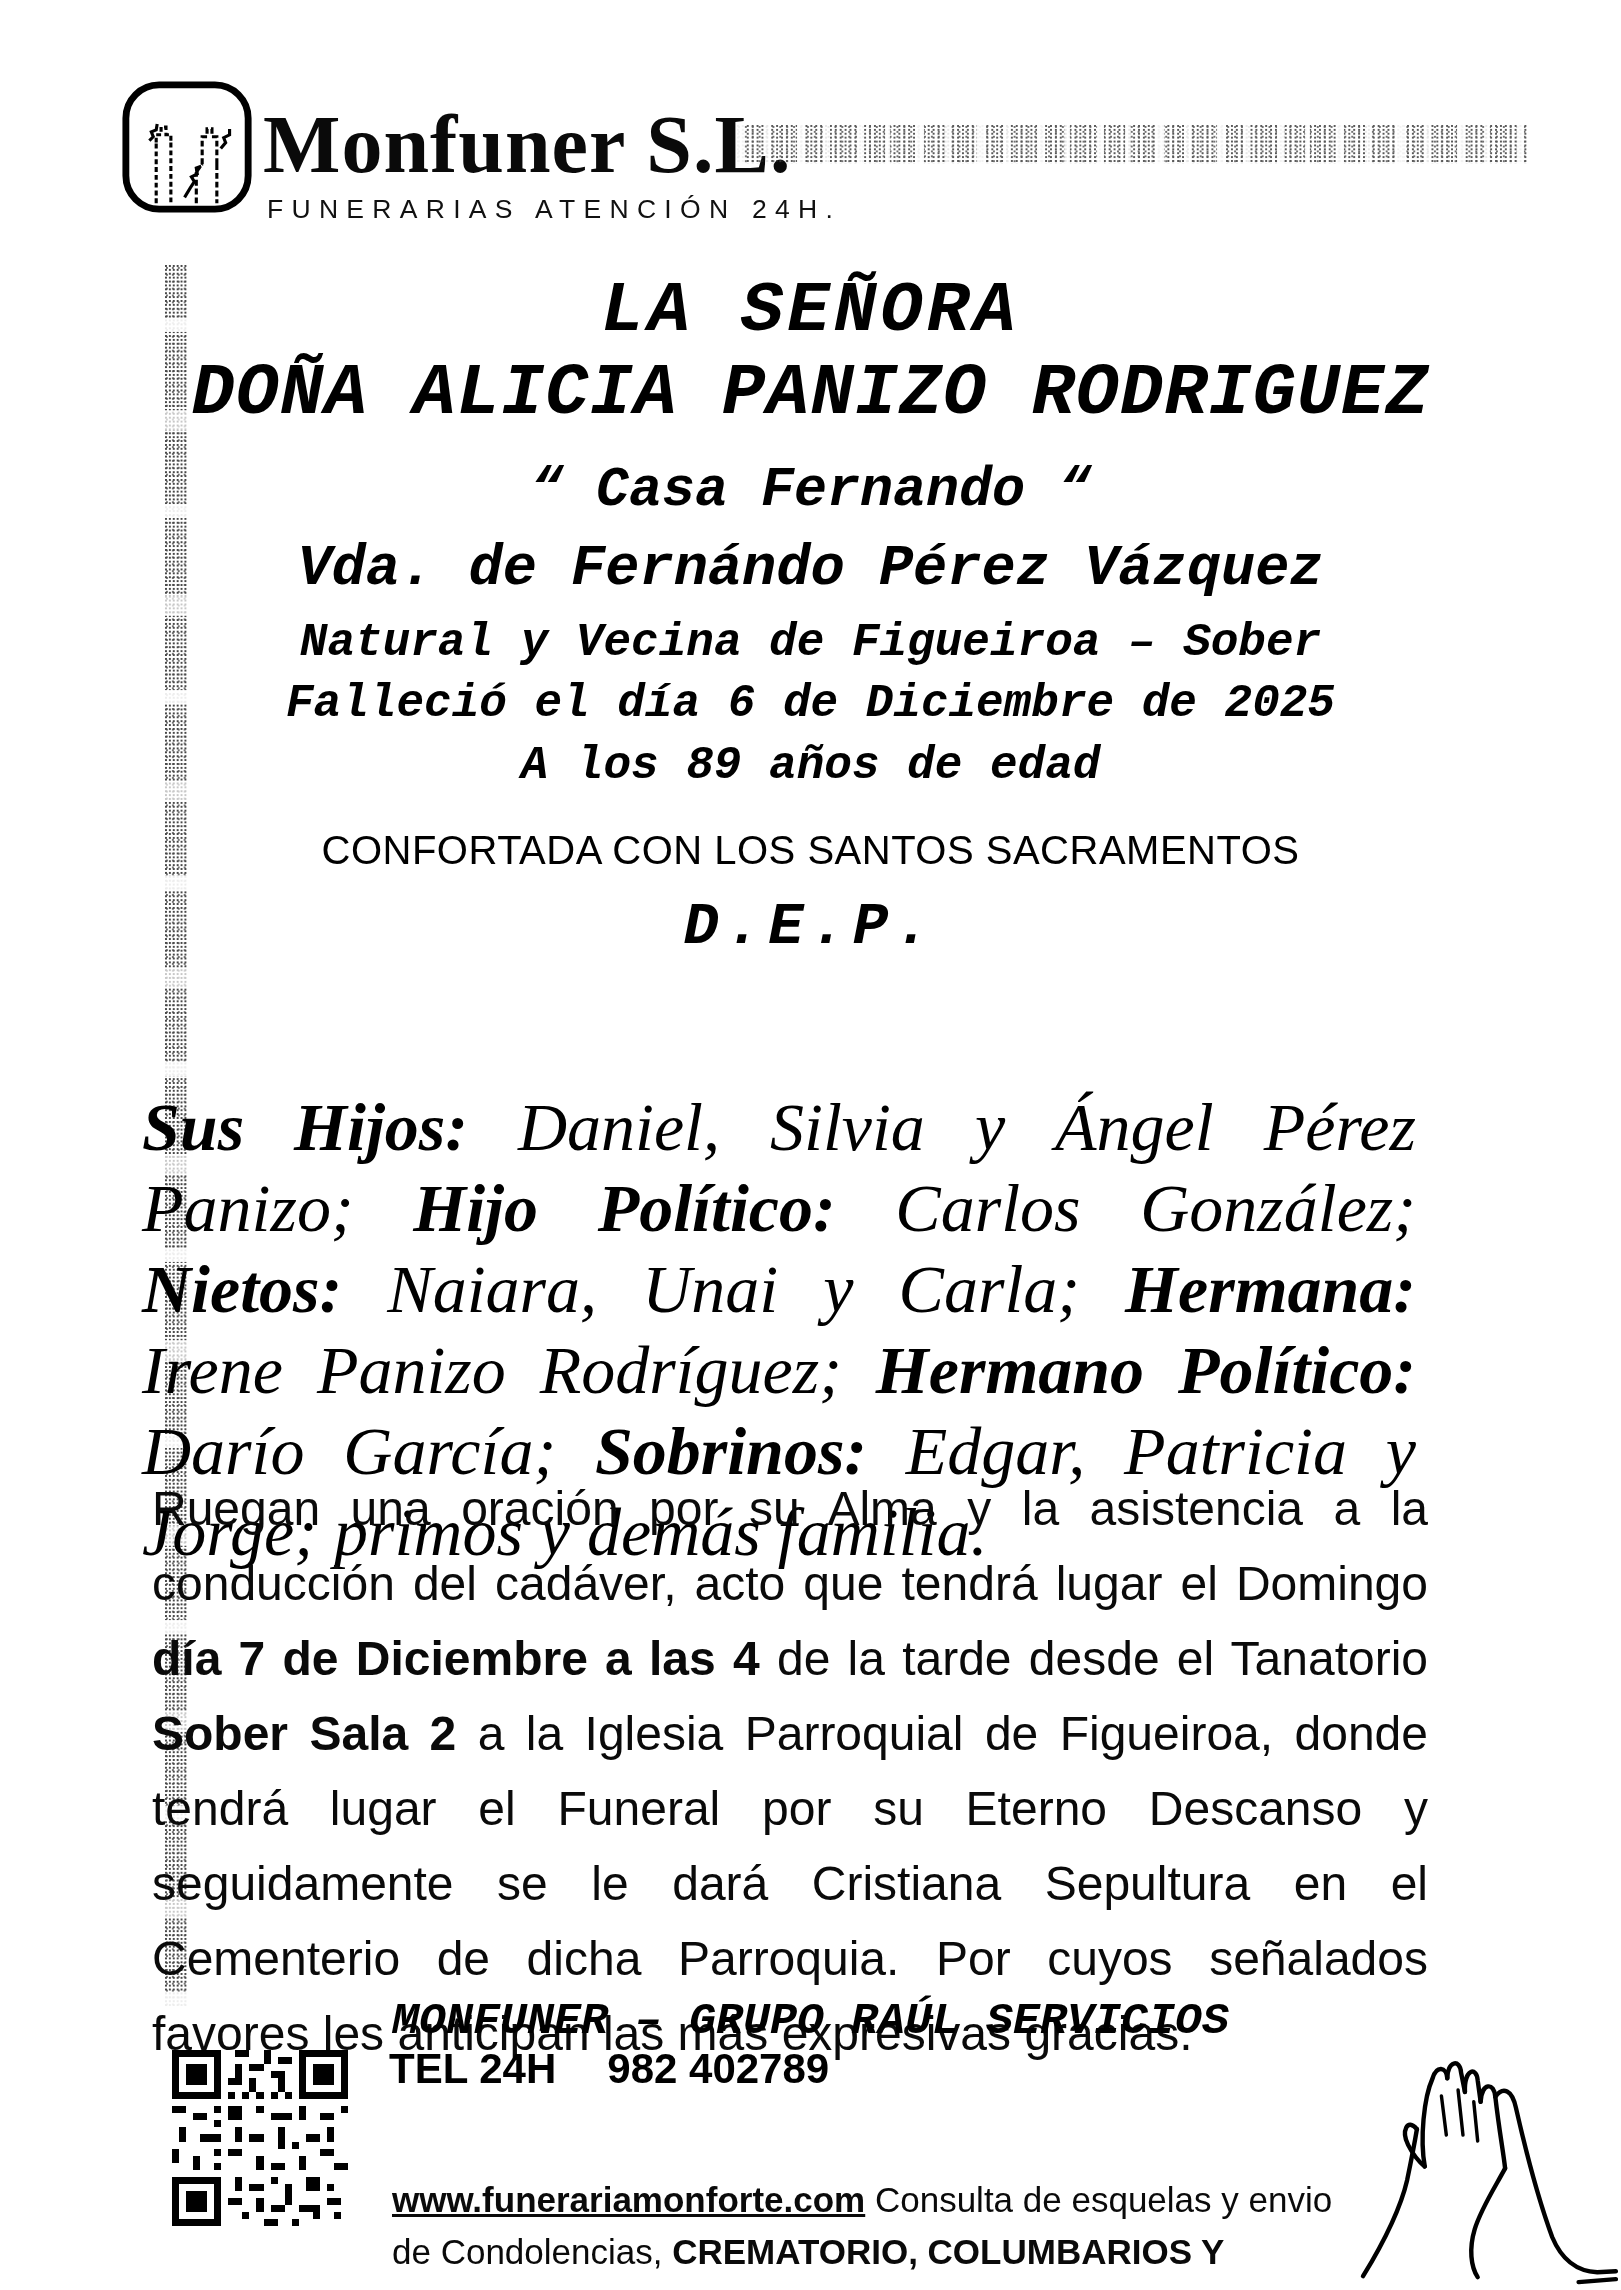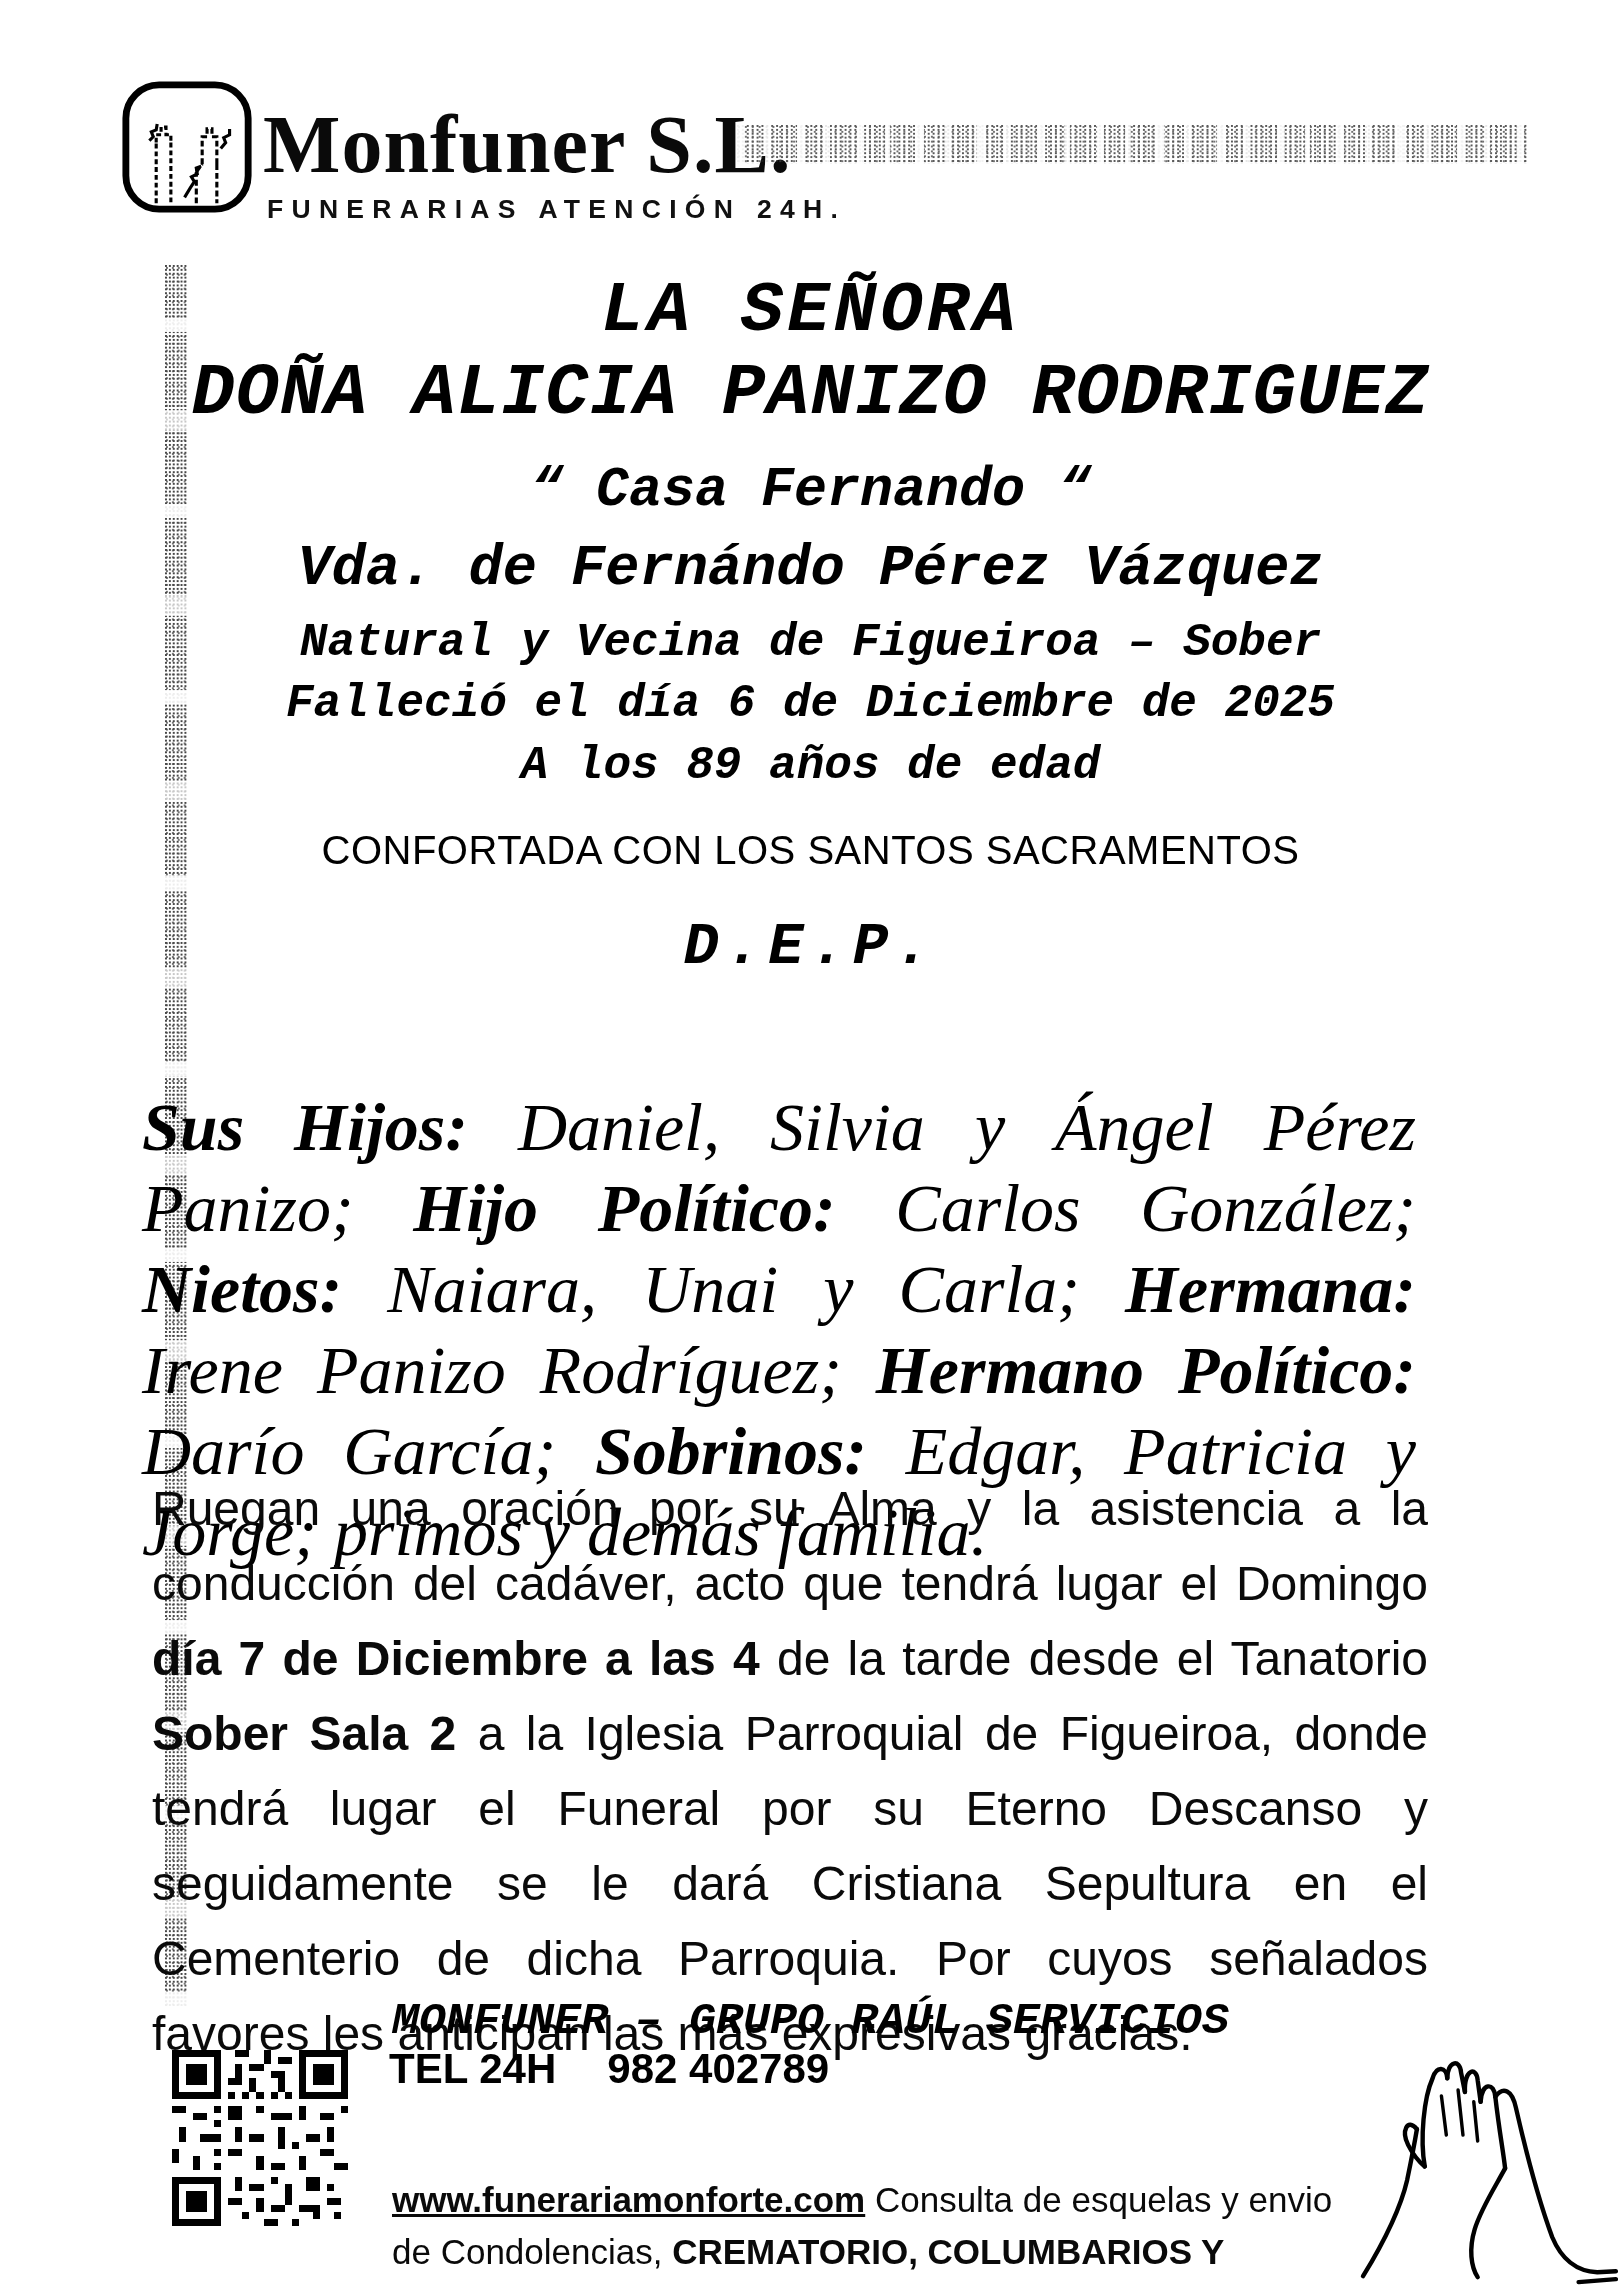--- a/index.html
+++ b/index.html
@@ -7,21 +7,21 @@
     width:1621px;height:2291px;position:relative;background:#ffffff;
     font-family:"Liberation Sans",sans-serif;color:#000;overflow:hidden;
   }
   .abs{position:absolute;}
   
   .brand{
     left:263px;top:98px;font-family:"Liberation Serif",serif;
     font-size:82px;font-weight:700;letter-spacing:1px;color:#0a0a0a;
   }
   .tagline{
-    left:267px;top:194px;font-size:26.5px;font-weight:700;
+    left:267px;top:194px;font-size:26.5px;font-weight:400;
     letter-spacing:8.3px;color:#111;
   }
   
   .noise-band{
     left:737px;top:125px;width:792px;height:39px;opacity:.75;
     background-image:
       repeating-linear-gradient(90deg, rgba(255,255,255,.92) 0 6.9px, rgba(255,255,255,0) 6.9px 28px, rgba(255,255,255,.85) 28px 33px, rgba(255,255,255,0) 33px 60px),
       radial-gradient(circle at 1px 1px,#222 1.1px,transparent 1.4px),
       radial-gradient(circle at 2px 2px,#444 1px,transparent 1.3px);
     background-size:auto,4.9px 3.9px,6.9px 4.9px;
@@ -39,21 +39,21 @@
   .ctr{left:0;width:1621px;text-align:center;}
   .script{font-family:Liberation Mono, monospace;font-style:italic;font-weight:bold;}
   .t-senora{top:271px;font-size:71px;letter-spacing:3.9px;}
   .t-name{top:353px;font-size:72px;letter-spacing:1px;}
   .t-casa{top:459px;font-size:55px;}
   .t-vda{top:537px;font-size:57px;}
   .t-natural{top:617px;font-size:46px;}
   .t-fallecio{top:678px;font-size:46px;}
   .t-edad{top:740px;font-size:46px;}
   .t-confortada{top:828px;font-size:40px;font-weight:normal;letter-spacing:0.5px;}
-  .t-dep{top:894px;font-size:59px;letter-spacing:6.9px;margin-top:20px;}
+  .t-dep{top:894px;font-size:59px;letter-spacing:6.9px;}
   
   .family{
     left:142px;top:1019px;width:1274px;
     font-family:"Liberation Serif",serif;font-style:italic;
     font-size:68px;line-height:81px;text-align:justify;
   }
   .announce{
     left:152px;top:1423px;width:1276px;
     font-size:48px;line-height:75px;text-align:justify;
     font-family:"Liberation Sans",sans-serif;color:#0a0a0a;

